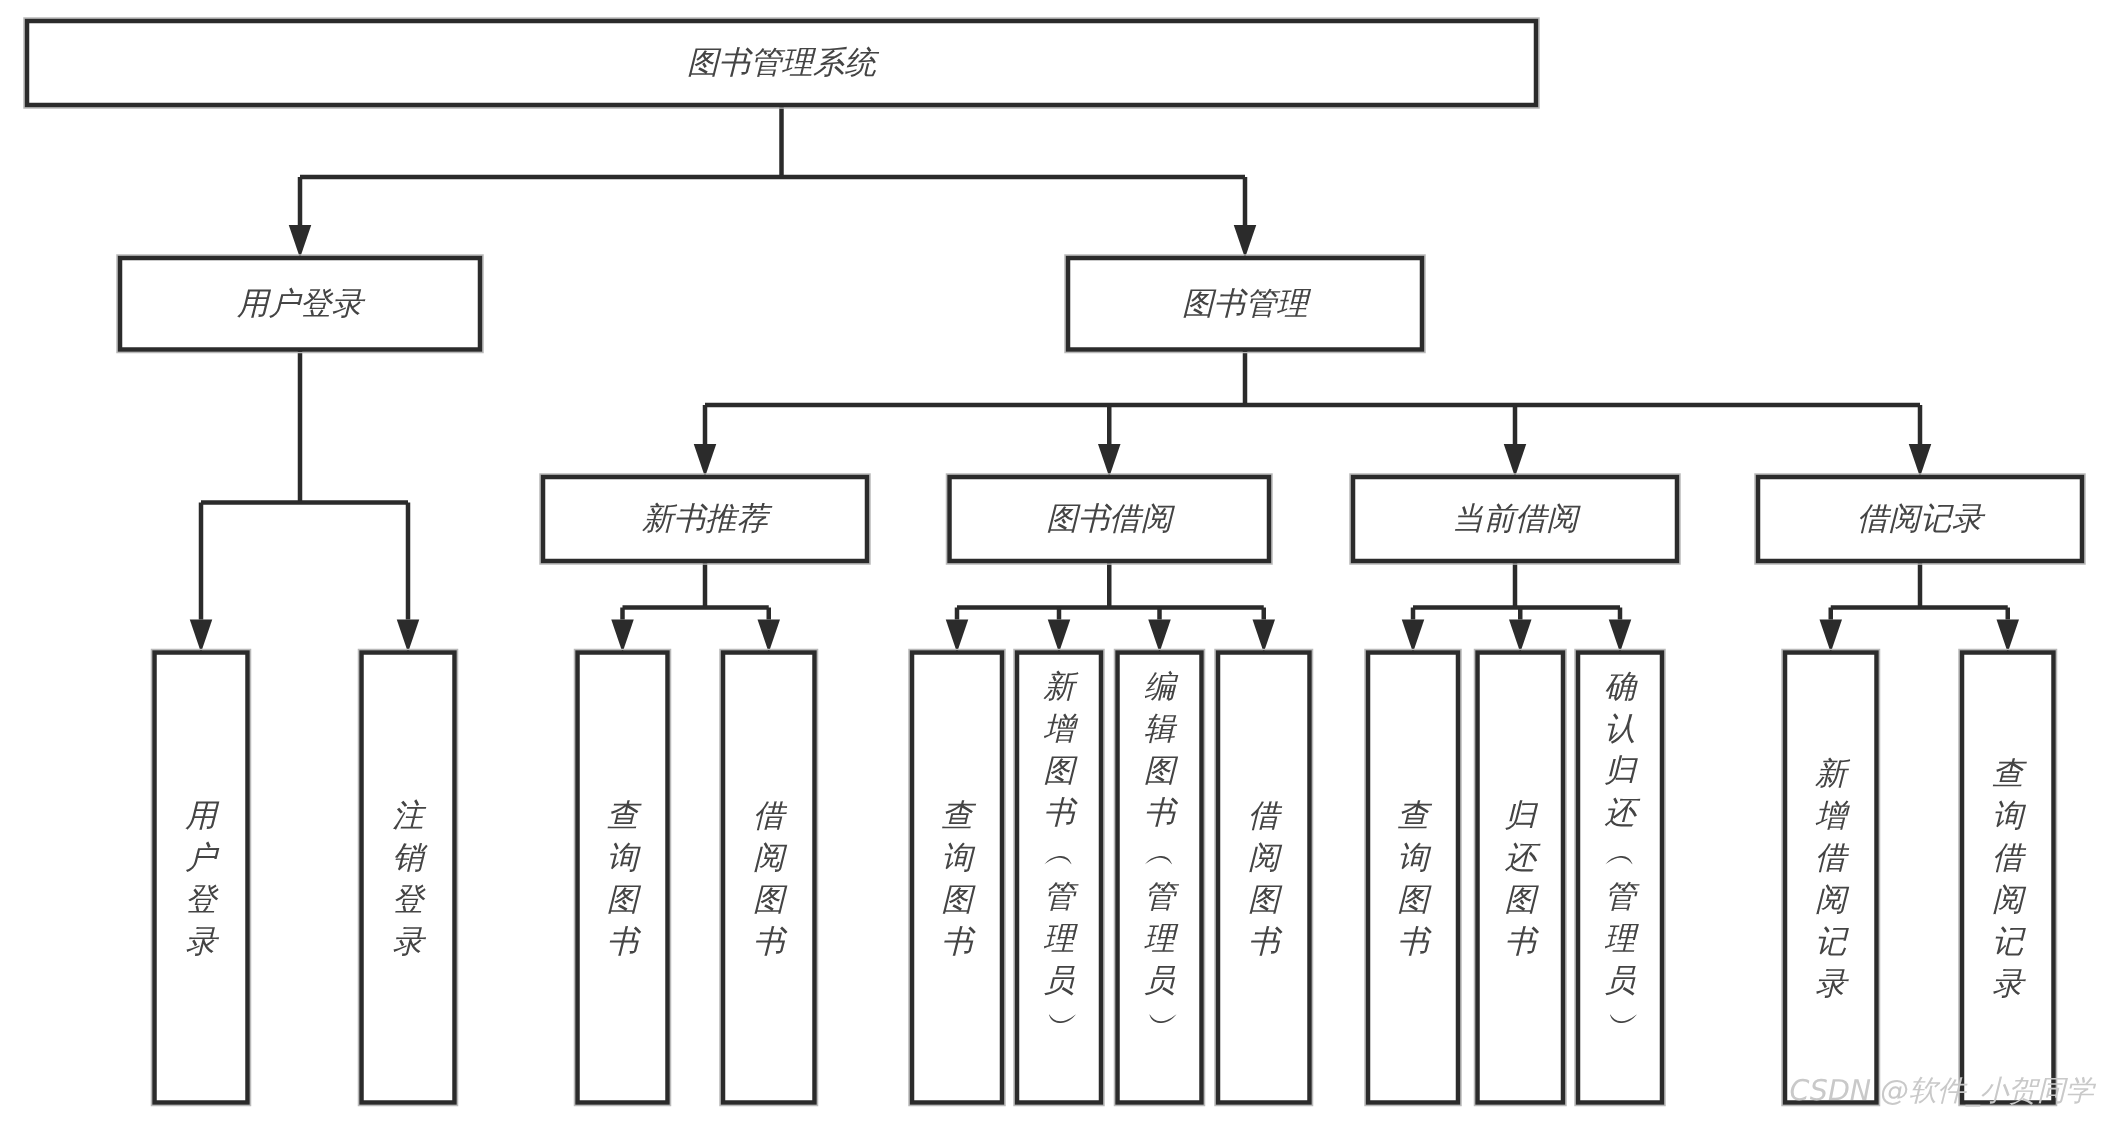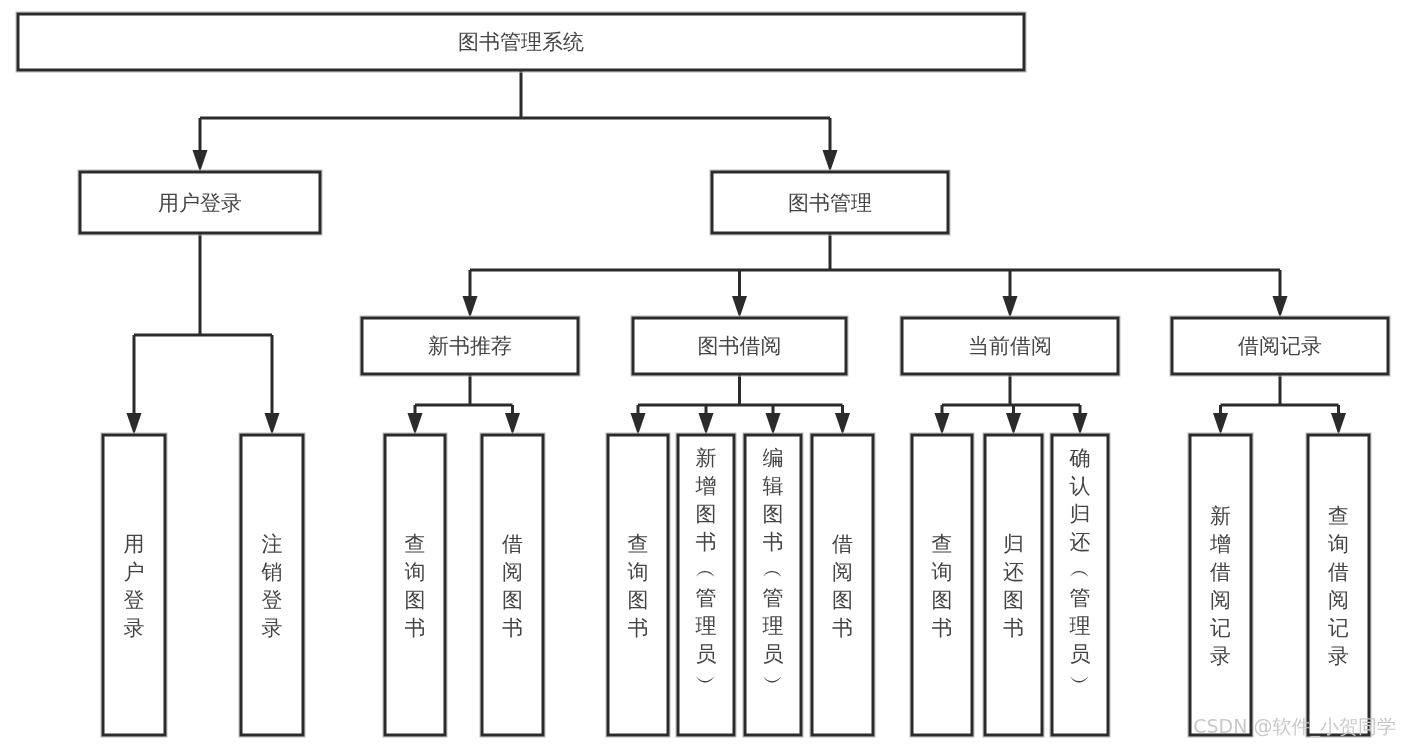--- a/index.html
+++ b/index.html
@@ -14,20 +14,21 @@
     position: relative;
     overflow: hidden;
     font-family: "DejaVu Sans", "Liberation Sans", sans-serif;
   }
   #diagram-root {
     position: absolute;
     left: 0;
     top: 0;
     width: 1146px;
     height: 747px;
+    font-style: italic;
   }
   svg.diagram {
     display: block;
     width: 1405px;
     height: 747px;
     background: #ffffff;
   }
   .node-box {
     fill: #ffffff;
     stroke: #2b2b2b;

